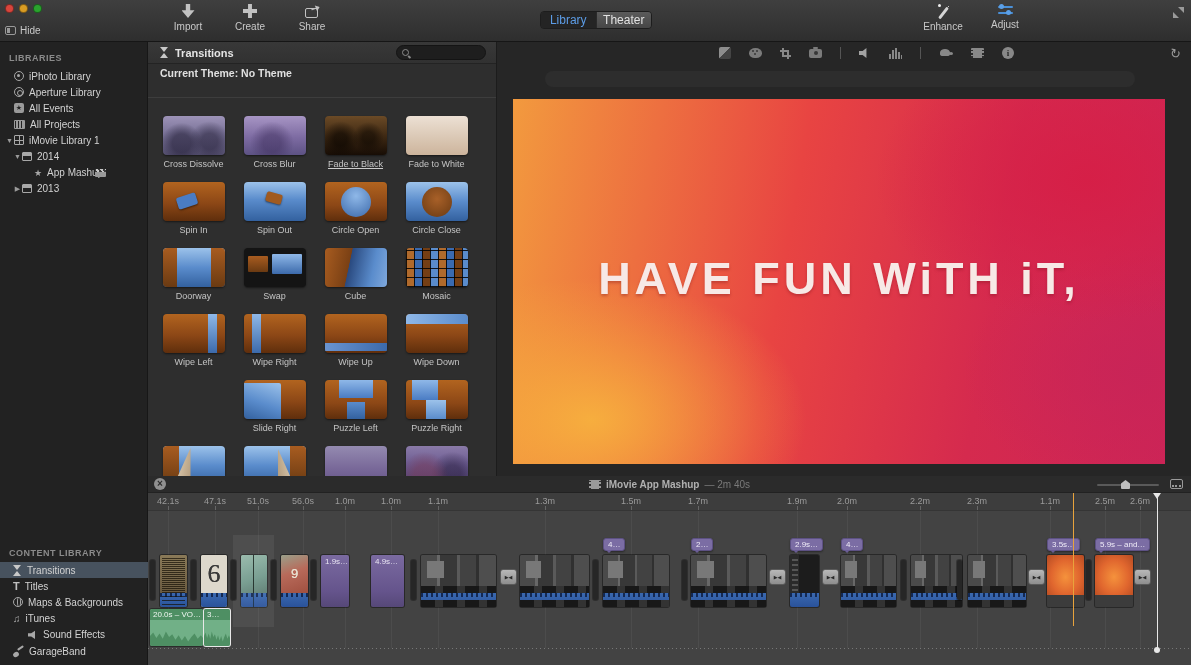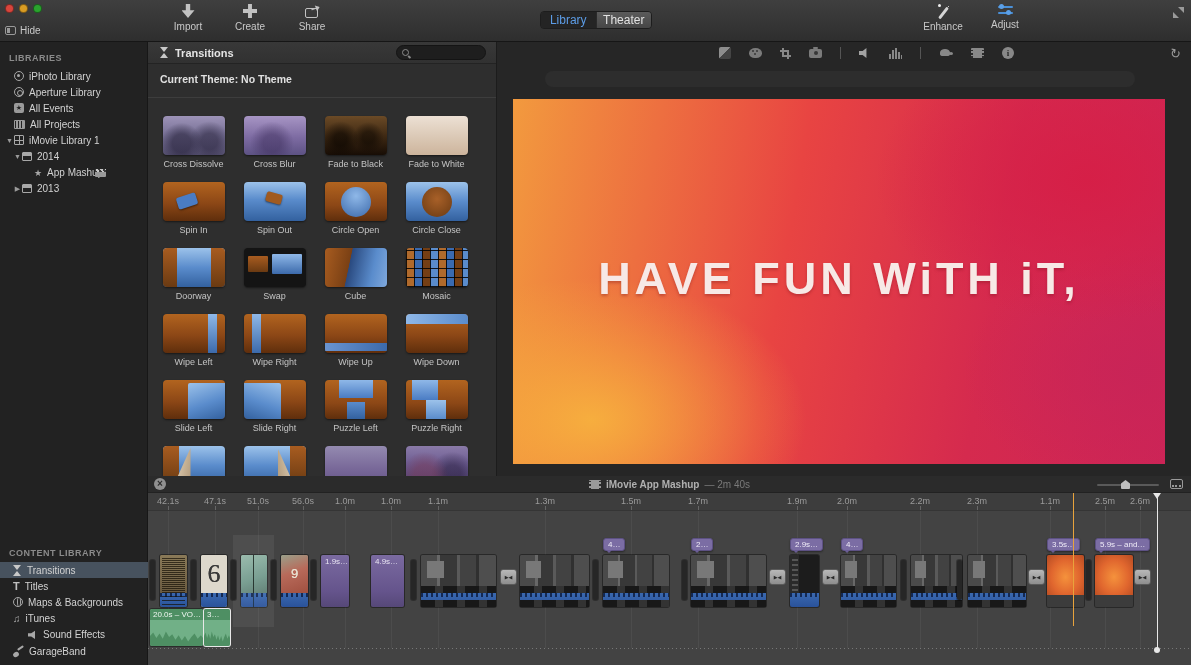--- a/index.html
+++ b/index.html
@@ -79,21 +79,21 @@
   .i-guitar::after { content:""; position:absolute; right:0; top:1px; width:7px; height:2px; background:#a8a8a8; border-radius:1px; transform:rotate(-35deg); }
   
   .tpanel { position:absolute; left:148px; top:42px; width:349px; height:434px; background:#2e2e2e; overflow:hidden; z-index:10; border-right:1px solid #1c1c1c; }
   .tpanel-header { position:absolute; left:0; top:0; right:0; height:22px; background:linear-gradient(#383838,#313131); border-bottom:1px solid #232323; display:flex; align-items:center; }
   .tpanel-title { font-size:11px; font-weight:bold; color:#e4e4e4; margin-left:6px; }
   .tpanel-header .i-hourglass { margin-left:12px; }
   .search-field { position:absolute; right:10px; top:3px; width:90px; height:15px; background:#1e1e1e; border:1px solid #141414; border-radius:8px; display:flex; align-items:center; }
   .icon-magnifier { width:7px; height:7px; border:1.5px solid #8a8a8a; border-radius:50%; margin-left:5px; position:relative; }
   .icon-magnifier::after { content:""; position:absolute; right:-3px; bottom:-2px; width:3px; height:1.5px; background:#8a8a8a; transform:rotate(40deg); }
   .search-input { background:transparent; border:none; outline:none; color:#ddd; font-size:9px; width:60px; margin-left:3px; }
-  .theme-row { position:absolute; left:12px; top:31px; font-size:10.5px; font-weight:bold; color:#e0e0e0; }
+  .theme-row { position:absolute; left:12px; top:25px; font-size:10.5px; font-weight:bold; color:#e0e0e0; }
   .theme-divider { position:absolute; left:0; right:0; top:55px; height:1px; background:#3d3d3d; }
   .tgrid { position:absolute; inset:0; }
   .tcell { position:absolute; width:81px; text-align:center; }
   .thumb { width:62px; height:39px; margin:0 auto; border-radius:4px; box-shadow:0 1px 2px rgba(0,0,0,.5); position:relative; overflow:hidden; }
   .thumb-label { margin-top:4px; font-size:9px; color:#c4c4c4; white-space:nowrap; }
   
   .th-cross-dissolve { background:linear-gradient(180deg,#9d93b8 0%,#7a7398 45%,#555070 100%); }
   .th-cross-dissolve::after { content:""; position:absolute; inset:0; background:radial-gradient(circle at 30% 70%, rgba(40,35,60,.6) 0 18%, transparent 40%), radial-gradient(circle at 75% 65%, rgba(40,35,60,.55) 0 15%, transparent 38%); }
   .th-cross-blur { background:linear-gradient(180deg,#a795c4 0%,#7d6ba2 55%,#5d5284 100%); filter:blur(.4px); }
   .th-cross-blur::after { content:""; position:absolute; inset:0; background:radial-gradient(circle at 45% 70%, rgba(60,45,90,.5) 0 20%, transparent 50%); }
@@ -370,21 +370,21 @@
     <div class="theme-divider"></div>
     <div class="tgrid" id="transGrid">
         <div class="tcell" style="left: 5px; top: 74px;">
           <div class="thumb th-cross-dissolve"></div>
           <div class="thumb-label">Cross Dissolve</div>
         </div>
         <div class="tcell" style="left: 86px; top: 74px;">
           <div class="thumb th-cross-blur"></div>
           <div class="thumb-label">Cross Blur</div>
         </div>
-        <div class="tcell" style="left: 167px; top: 74px;">
+        <div class="tcell" style="left: 167px; top: 74px; text-decoration: underline;">
           <div class="thumb th-fade-black"></div>
           <div class="thumb-label">Fade to Black</div>
         </div>
         <div class="tcell" style="left: 248px; top: 74px;">
           <div class="thumb th-fade-white"></div>
           <div class="thumb-label">Fade to White</div>
         </div>
         <div class="tcell" style="left: 5px; top: 140px;">
           <div class="thumb th-spin-in"></div>
           <div class="thumb-label">Spin In</div>
@@ -425,24 +425,20 @@
           <div class="thumb th-wipe-right"></div>
           <div class="thumb-label">Wipe Right</div>
         </div>
         <div class="tcell" style="left: 167px; top: 272px;">
           <div class="thumb th-wipe-up"></div>
           <div class="thumb-label">Wipe Up</div>
         </div>
         <div class="tcell" style="left: 248px; top: 272px;">
           <div class="thumb th-wipe-down"></div>
           <div class="thumb-label">Wipe Down</div>
-        </div>
-        <div class="tcell" style="left: 5px; top: 338px;">
-          <div class="thumb th-slide-left"></div>
-          <div class="thumb-label">Slide Left</div>
         </div>
         <div class="tcell" style="left: 86px; top: 338px;">
           <div class="thumb th-slide-right"></div>
           <div class="thumb-label">Slide Right</div>
         </div>
         <div class="tcell" style="left: 167px; top: 338px;">
           <div class="thumb th-puzzle-left"></div>
           <div class="thumb-label">Puzzle Left</div>
         </div>
         <div class="tcell" style="left: 248px; top: 338px;">

